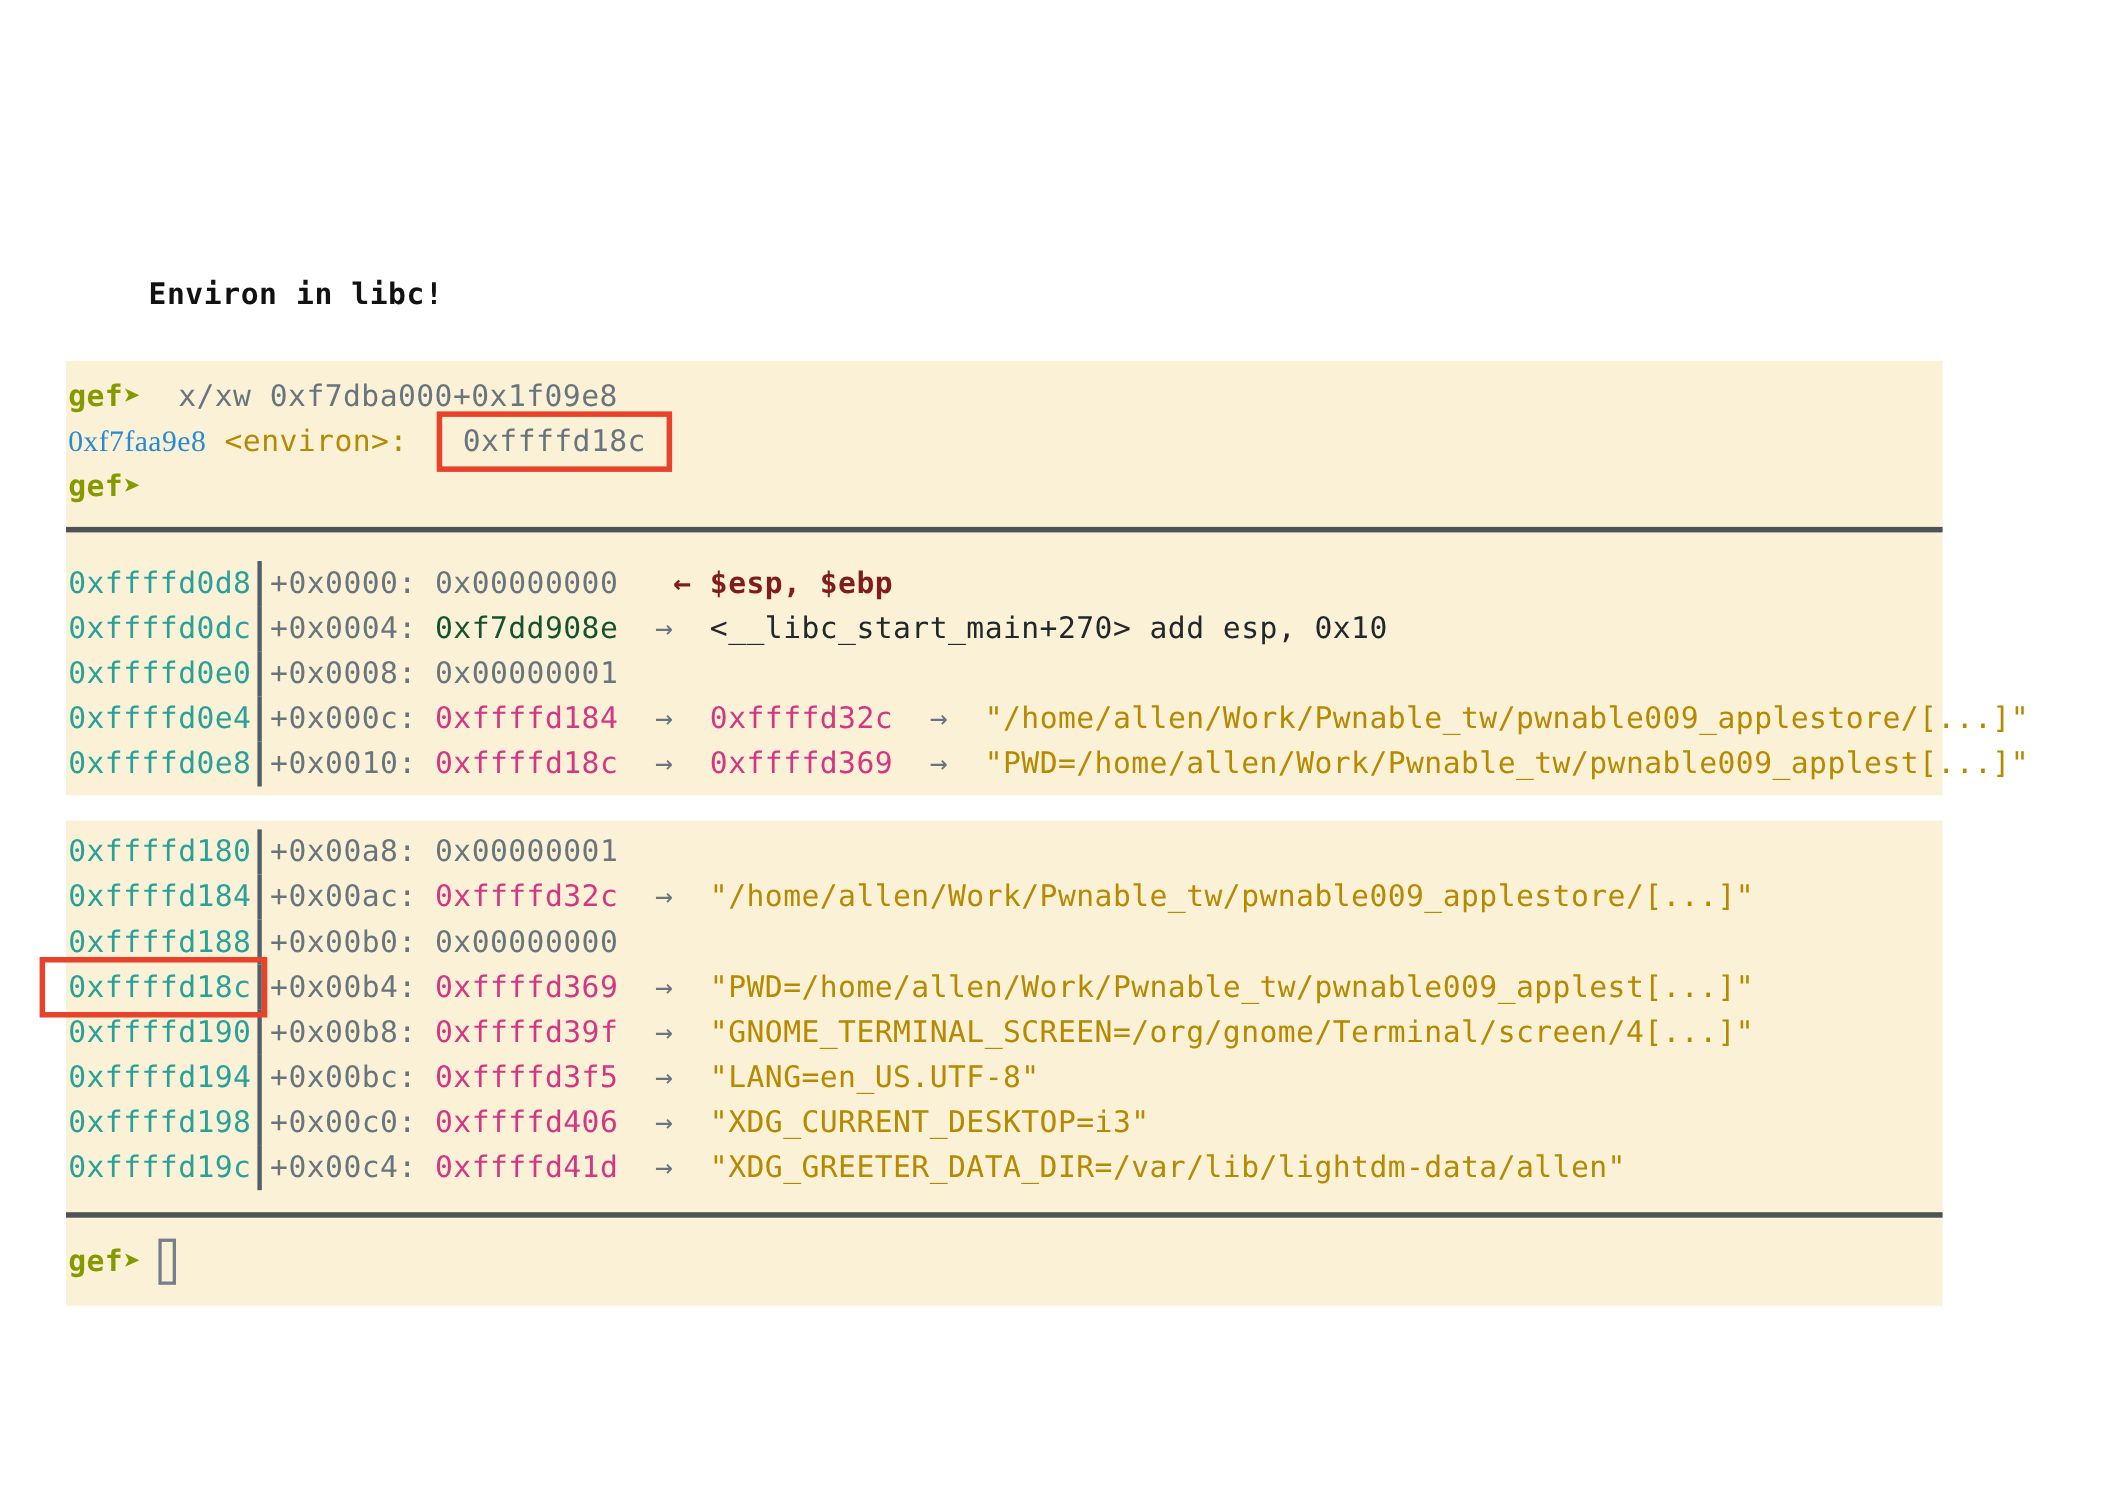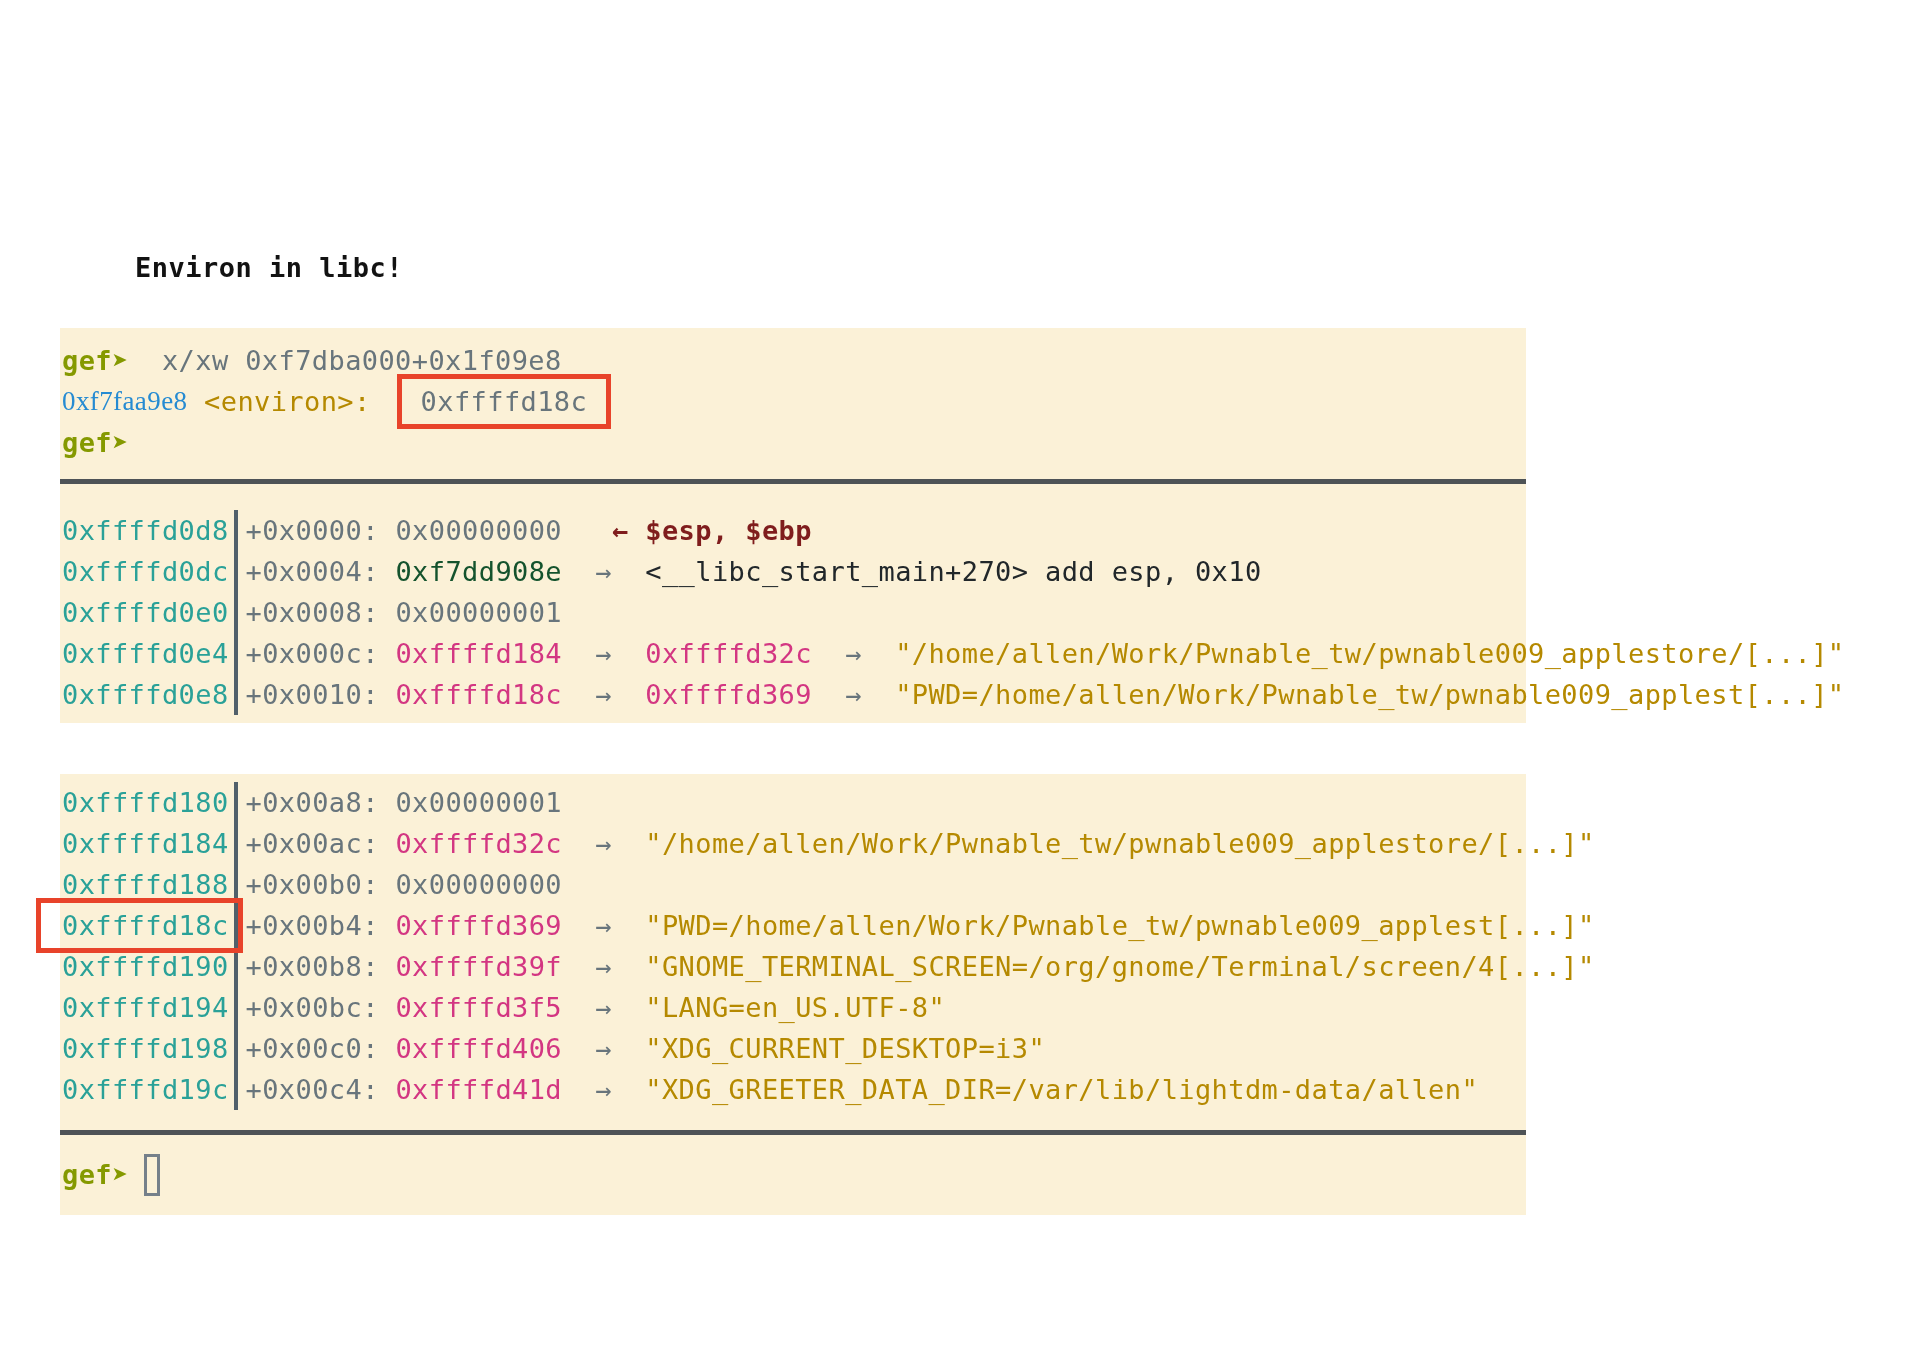--- a/index.html
+++ b/index.html
@@ -3,25 +3,25 @@
 <meta charset="utf-8">
 <style>
   html,body{margin:0;padding:0;background:#ffffff;}
   body{width:1920px;height:1357px;position:relative;overflow:hidden;
        font-family:"DejaVu Sans Mono","Liberation Mono",monospace;}
 
   .title{position:absolute;left:135px;top:252px;margin:0;
          font:bold 27px "DejaVu Sans Mono","Liberation Mono",monospace;
          color:#121212;letter-spacing:.5px;}
 
-  .panel{position:absolute;left:60px;width:1466px;background:#fbf1d7;
+  .panel{position:absolute;left:60px;width:1706px;background:#fbf1d7;
          font-size:27px;letter-spacing:.4px;box-sizing:border-box;
          padding:12px 0 8px 2px;}
   #panel1{top:328px;}
-  #panel2{top:774px;padding-top:8px;padding-bottom:14px;}
+  #panel2{top:746px;padding-top:8px;padding-bottom:14px;}
 
   .row{display:flex;align-items:stretch;height:41px;line-height:41px;}
   .seg{white-space:pre;}
   .vsep{width:4px;background:#51606a;margin:0 8px 0 5px;flex:0 0 auto;}
 
   .divider{height:5px;background:#4e5356;margin:16px 0 26px -2px;border:0;}
   #panel2 .divider{margin:20px 0 0 -2px;}
 
   
   .p{color:#859900;font-weight:bold;}

